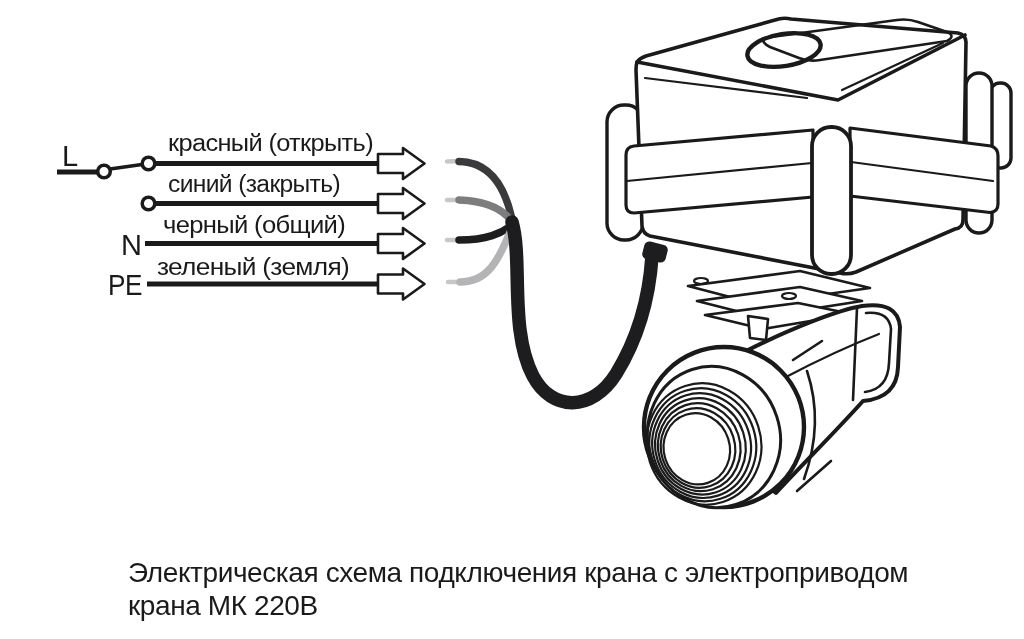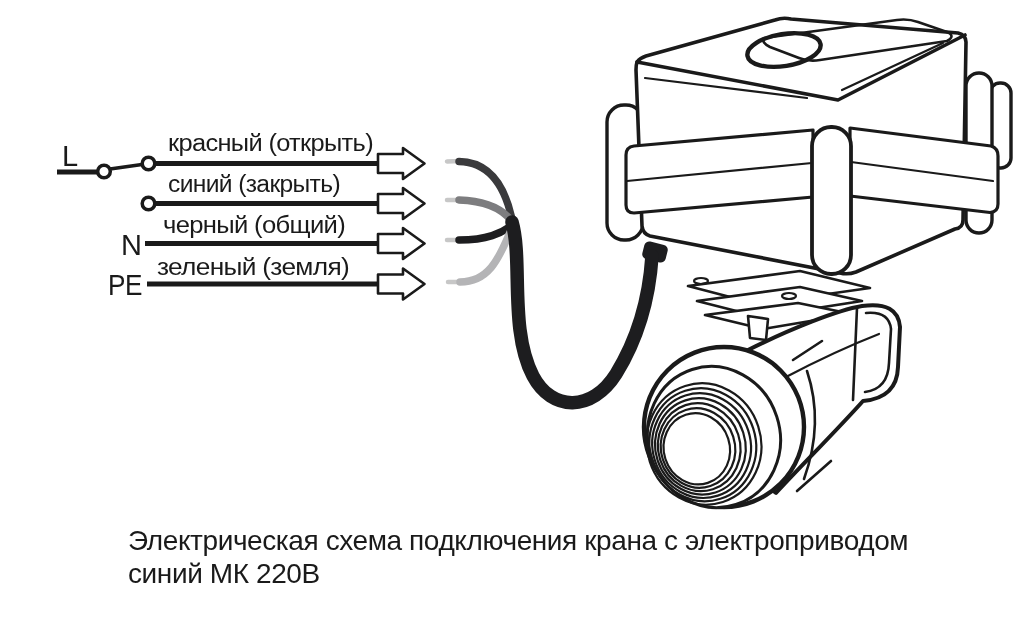--- a/index.html
+++ b/index.html
@@ -24,21 +24,21 @@
   .devwire { fill:none; stroke-width:7.5; stroke-linecap:round; }
   .tip     { fill:none; stroke-width:4.5; stroke-linecap:round; }
   .cable   { fill:none; stroke:#1d1d1f; stroke-width:13.5; stroke-linecap:round; }
 
   
   text { fill:#1a1a1a; font-family:"Liberation Sans", sans-serif; }
   .term { font-size:29px; letter-spacing:-0.5px; }
   .lbl  { font-size:23px; letter-spacing:-0.6px; }
 
   .caption {
-    position:absolute; left:128px; top:524px; width:880px;
+    position:absolute; left:128px; top:556px; width:880px;
     color:#1a1a1a; font-size:28px; line-height:33px; letter-spacing:-0.4px;
   }
 </style>
 </head>
 <body>
 
 <div class="stage">
 
   <svg width="1024" height="639" viewBox="0 0 1024 639">
 
@@ -150,16 +150,16 @@
         <ellipse class="ln thin" cx="700.4" cy="446.4" rx="45" ry="48.4" transform="rotate(-18 700.4 446.4)"></ellipse>
         <ellipse class="ln thin" cx="699.2" cy="447.2" rx="41" ry="44.2" transform="rotate(-18 699.2 447.2)"></ellipse>
         <ellipse class="ln thin" cx="698" cy="448" rx="37" ry="40" transform="rotate(-18 698 448)"></ellipse>
         <ellipse class="ln thin" cx="696.8" cy="448.8" rx="33" ry="35.8" transform="rotate(-18 696.8 448.8)"></ellipse>
       </g>
     </g>
   </svg>
 
   <div class="caption">
     <div>Электрическая схема подключения крана с электроприводом</div>
-    <div>синий МК 220В</div>
+    <div>крана МК 220В</div>
   </div>
 
 </div>
 
 </body></html>

